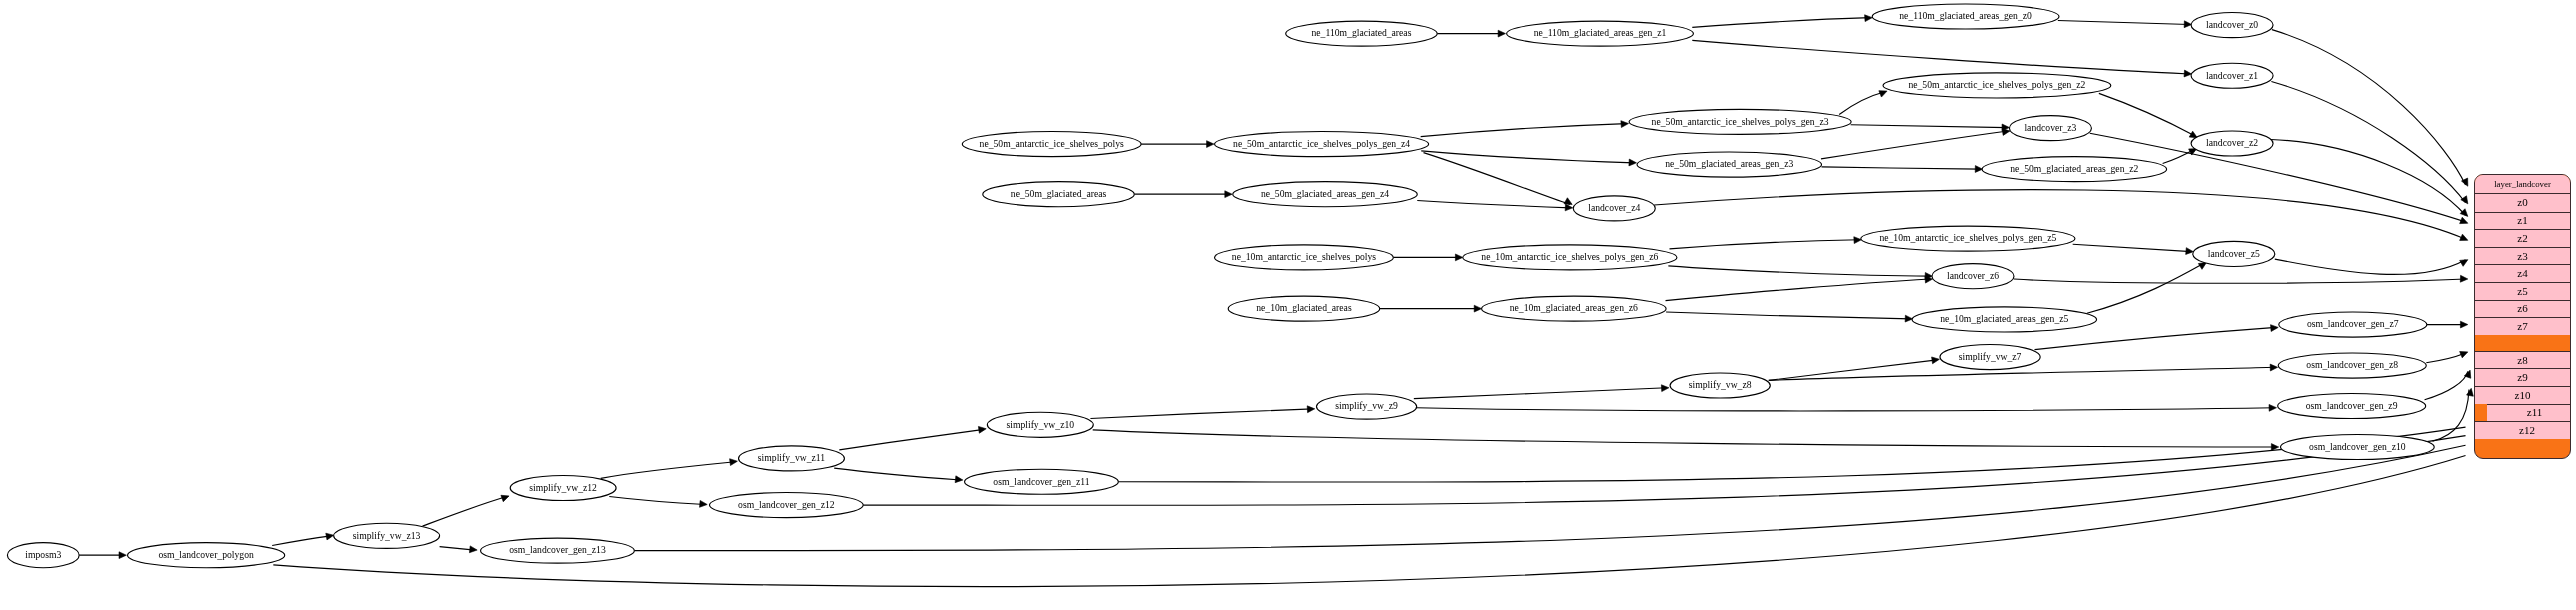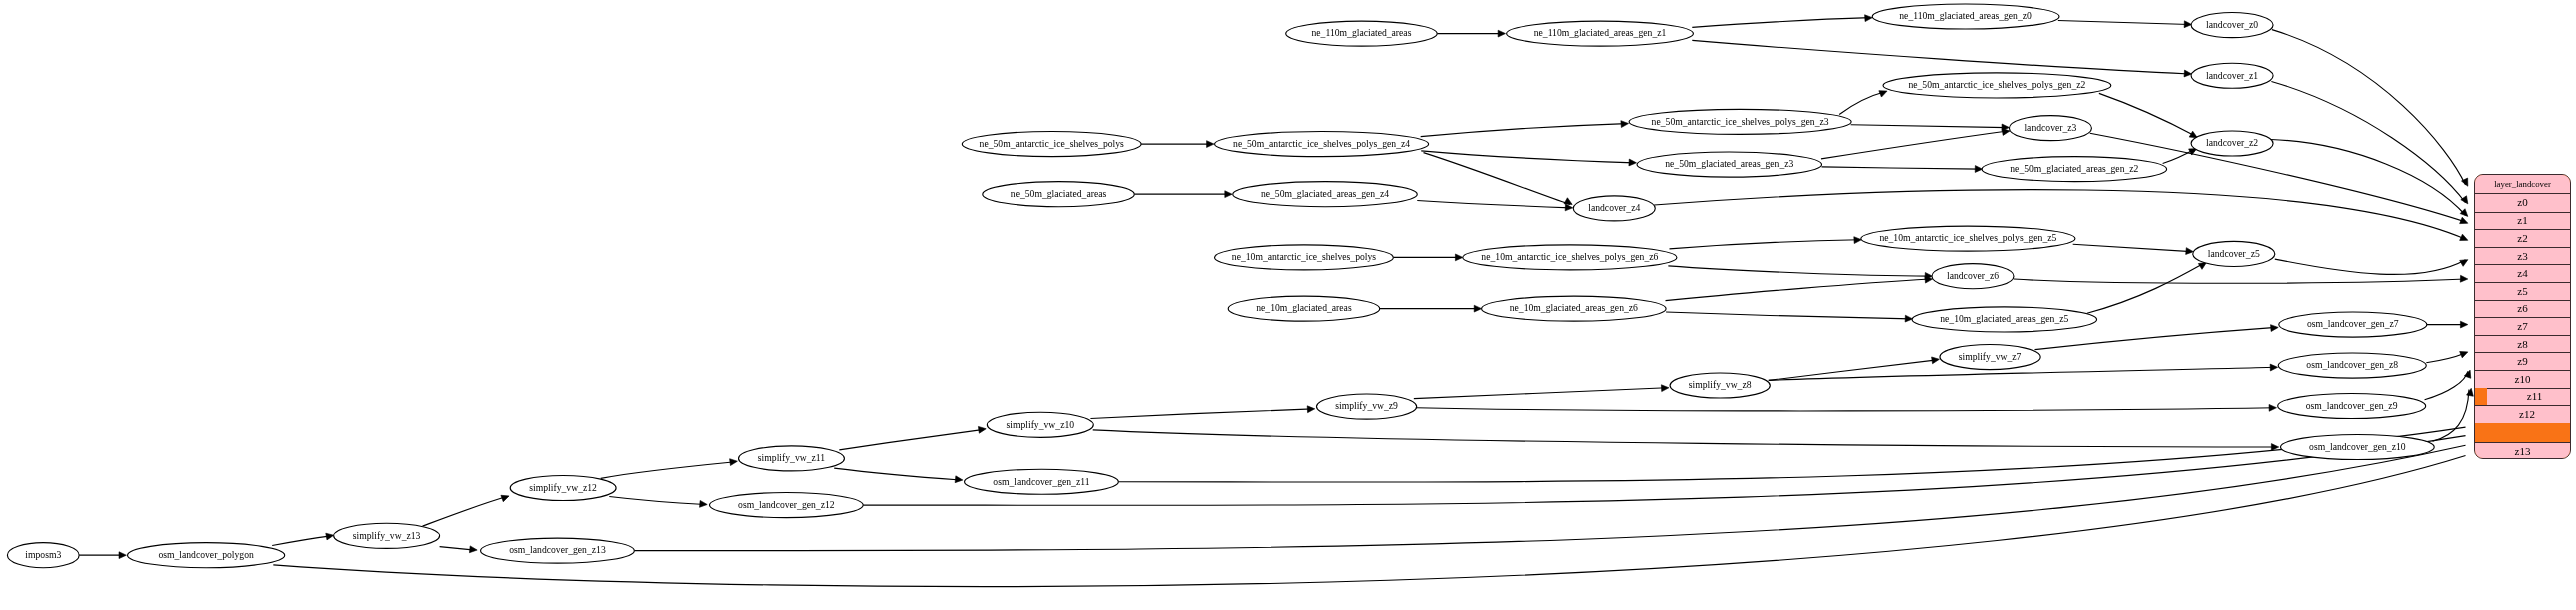--- a/index.html
+++ b/index.html
@@ -359,21 +359,21 @@
     <div class="rec-title" style="height: 19px;">layer_landcover</div>
     <div id="record-rows">
         <div class="rec-row" style="height: 17.6px;">z0</div>
         <div class="rec-row" style="height: 17.6px; text-align: center;">z1</div>
         <div class="rec-row" style="height: 17.6px;">z2</div>
         <div class="rec-row" style="height: 17.6px;">z3</div>
         <div class="rec-row" style="height: 17.6px; font-family: Liberation Serif, serif;">z4</div>
         <div class="rec-row" style="height: 17.6px;">z5</div>
         <div class="rec-row" style="height: 17.6px;">z6</div>
         <div class="rec-row" style="height: 17.6px;">z7</div>
-        <div class="rec-row" style="height: 17.6px;">z8</div>
+        <div class="rec-row" style="height: 17.6px; margin-top: 16px;">z8</div>
         <div class="rec-row" style="height: 17.6px;">z9</div>
         <div class="rec-row" style="height: 17.6px;">z10</div>
         <div class="rec-row" style="height: 17.6px; margin-left: 12px;">z11</div>
         <div class="rec-row" style="height: 17.6px; padding-left: 9px;">z12</div>
         <div class="rec-row" style="height: 17.6px; margin-top: 19px;">z13</div>
         <div class="rec-row" style="height: 17.6px; padding-left: 32px;">z14+</div>
       </div>
   </div>
 
 </div>

